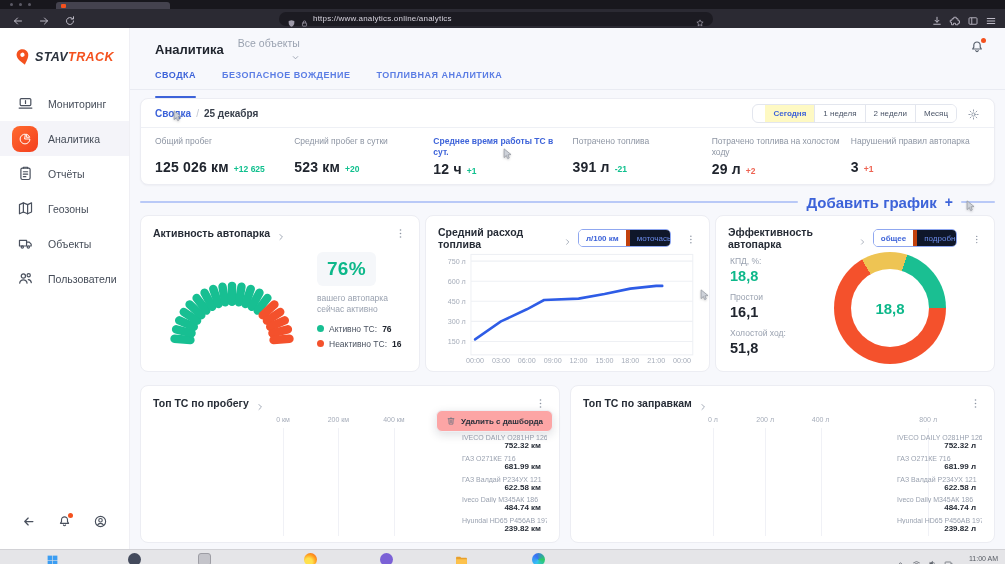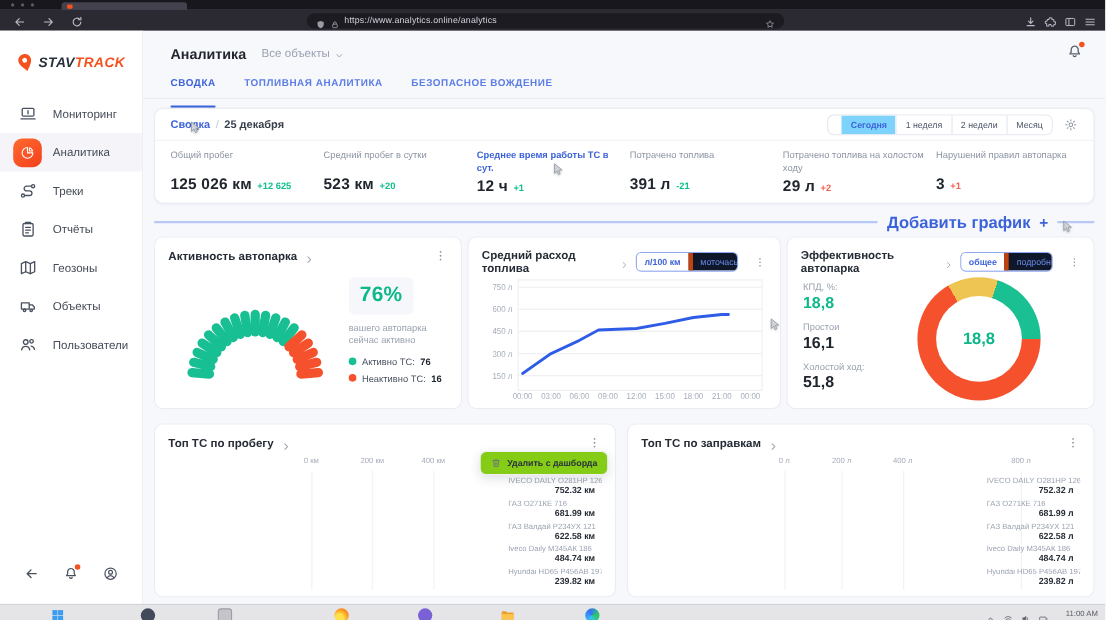--- a/index.html
+++ b/index.html
@@ -36,39 +36,39 @@
   .side-item.active .s-ico { background:linear-gradient(140deg,#ff6a2e,#f43f1e); border-radius:8px; color:#fff; }
   .side-item.active .s-ico svg { width:14px; height:14px; }
   .side-bottom { position:absolute; bottom:20px; left:0; width:100%; display:flex; justify-content:center; gap:21px; color:#4a515e; }
   .sb-ico { width:15px; height:15px; position:relative; }
   .sb-ico svg { width:100%; height:100%; }
   .reddot::after { content:""; position:absolute; right:-1px; top:-1px; width:5px; height:5px; border-radius:50%; background:#f4511e; }
 
   .main { position:absolute; left:130px; top:0; right:0; height:100%; }
   .main-header { position:absolute; top:8px; left:25px; right:10px; height:26px; display:flex; align-items:center; }
   .page-title { font-size:13px; font-weight:700; color:#1f242d; }
-  .scope { margin-left:14px; font-size:10.5px; color:#9aa2b0; display:flex; align-items:flex-end; gap:4px; cursor:pointer; }
+  .scope { margin-left:14px; font-size:10.5px; color:#9aa2b0; display:flex; align-items:flex-end; gap:4px; cursor:pointer;flex-direction:column; }
   .scope svg { width:9px; height:9px; }
   .app-bell { position:absolute; right:10px; top:3px; width:16px; height:16px; color:#5a626e; }
   .app-bell svg { width:100%; height:100%; }
 
   .tabs { position:absolute; top:42px; left:0; right:0; height:20px; padding-left:25px; display:flex; gap:26px; border-bottom:1px solid #e9ebf2; }
   .tab-item { font-size:9px; font-weight:700; letter-spacing:.5px; color:#5b7de4; position:relative; cursor:pointer; }
   .tab-item.active { color:#3d63d9; }
   .tab-item.active::after { content:""; position:absolute; left:0; right:0; bottom:-9px; height:2.5px; background:#3d63d9; border-radius:2px; }
 
   .summary-card { position:absolute; top:70px; left:10px; right:10px; height:87px; background:#fff; border:1px solid #ecedf3; border-radius:8px; box-shadow:0 1px 2px rgba(20,30,60,.04); }
   .summary-top { height:29px; display:flex; align-items:center; padding:0 14px; border-bottom:1px solid #eef0f5; }
   .crumb-link { color:#3d63d9; font-size:10px; font-weight:700; cursor:pointer; }
   .crumb-sep { color:#c3c8d2; margin:0 5px; font-size:10px; }
   .crumb-date { color:#39404c; font-size:10px; font-weight:600; }
   .ranges { margin-left:auto; display:flex; border:1px solid #e3e6ee; border-radius:6px; overflow:hidden; }
   .range-btn { font-size:8px; padding:4px 8px; color:#4b5568; background:#fff; border-left:1px solid #e3e6ee; cursor:pointer; white-space:nowrap; }
   .range-btn:first-child { border-left:none; }
-  .range-btn.active { background:#7dd3fc; color:#3d63d9; font-weight:700;margin-left:12px; }
+  .range-btn.active { background:#fef9c3; color:#3d63d9; font-weight:700;margin-left:12px; }
   .gear { width:13px; height:13px; color:#8d95a3; margin-left:10px; cursor:pointer; }
   .gear svg { width:100%; height:100%; }
   .stats { display:flex; padding:8px 14px 0; gap:10px; }
   .stat { flex:1; min-width:0; }
   .stat-label { font-size:8.5px; color:#8d95a3; line-height:1.3; min-height:20px; }
   .stat.link .stat-label { color:#3d63d9; font-weight:700; }
   .stat-value-row { margin-top:3px; display:flex; align-items:baseline; gap:5px; }
   .stat-value { font-size:14px; font-weight:700; color:#20252e; letter-spacing:.2px; white-space:nowrap; }
   .stat-delta { font-size:8.5px; font-weight:700; }
   .trend-good { color:#10c08e; } .trend-bad { color:#ee6352; }
@@ -124,21 +124,21 @@
   .axis-tick { position:absolute; top:0; transform:translateX(-50%); font-size:7px; color:#a6adba; white-space:nowrap; }
   .grid-layer { position:absolute; left:130px; right:0; top:12px; bottom:0; }
   .vline { position:absolute; top:0; bottom:0; width:1px; background:#f0f1f6; }
   .rows { position:absolute; left:0; right:0; top:18px; bottom:0; display:flex; flex-direction:column; justify-content:space-between; }
   .brow { display:flex; align-items:flex-end; height:19px;flex-direction:column; }
   .b-label { width:85px; font-size:7px; color:#9aa2b0; white-space:nowrap; overflow:hidden; }
   .b-value { width:45px; font-size:8px; font-weight:700; color:#262c36; text-align:right; padding-right:6px; white-space:nowrap; }
   .b-barcol { flex:1; position:relative; height:9.5px; }
   .b-bar { position:absolute; left:0; top:0; bottom:0; border-radius:5px; }
 
-  .dropdown { position:absolute; top:24px; right:6px; background:#84cc16; border:1px solid #eef0f4; border-radius:6px; box-shadow:0 3px 10px rgba(25,35,60,.14); display:flex; align-items:flex-end; gap:5px; padding:5px 9px; font-size:8px; font-weight:700; color:#2a313c; z-index:5; cursor:pointer; }
+  .dropdown { position:absolute; top:24px; right:6px; background:#fca5a5; border:1px solid #eef0f4; border-radius:6px; box-shadow:0 3px 10px rgba(25,35,60,.14); display:flex; align-items:flex-end; gap:5px; padding:5px 9px; font-size:8px; font-weight:700; color:#2a313c; z-index:5; cursor:pointer; }
   .dropdown .d-ico { width:10px; height:10px; color:#6a7280; }
   .dropdown .d-ico svg { width:100%; height:100%; }
 
   
   .taskbar { position:absolute; bottom:0; left:0; right:0; height:15px; background:#e5e5e8; border-top:1px solid #d2d2d6; overflow:hidden; }
   .tb-ico { position:absolute; top:3px; width:13px; height:13px; border-radius:3px; }
   .tb-ico svg { width:100%; height:100%; }
   .tb-circle { border-radius:50%; }
   .tray { position:absolute; right:52px; top:4px; display:flex; gap:7px; color:#5f646c; }
   .tray span { width:9px; height:9px; display:block; }
@@ -231,30 +231,20 @@
               <svg viewBox="0 0 24 24" fill="none" stroke="currentColor" stroke-width="1.7" stroke-linecap="round" stroke-linejoin="round">
                 <path d="M12 3.6a8.4 8.4 0 1 0 8.4 8.4H12z"></path>
                 <path d="M15 3.9a8.4 8.4 0 0 1 5.1 5.1H15z"></path>
               </svg>
             </span>
             <span class="side-label">Аналитика</span>
           </div>
           <div class="side-item">
             <span class="s-ico">
               <svg viewBox="0 0 24 24" fill="none" stroke="currentColor" stroke-width="1.7" stroke-linecap="round" stroke-linejoin="round">
-                <circle cx="5.5" cy="18" r="2"></circle>
-                <circle cx="18.5" cy="6" r="2"></circle>
-                <path d="M7.5 18H14a3 3 0 0 0 0-6h-4a3 3 0 0 1 0-6h6.5"></path>
-              </svg>
-            </span>
-            <span class="side-label">Треки</span>
-          </div>
-          <div class="side-item">
-            <span class="s-ico">
-              <svg viewBox="0 0 24 24" fill="none" stroke="currentColor" stroke-width="1.7" stroke-linecap="round" stroke-linejoin="round">
                 <rect x="5.5" y="4.5" width="13" height="16" rx="2"></rect>
                 <path d="M9 4.5V3.2h6v1.3"></path>
                 <path d="M9 9.5h6M9 13h6M9 16.5h3.5"></path>
               </svg>
             </span>
             <span class="side-label">Отчёты</span>
           </div>
           <div class="side-item">
             <span class="s-ico">
               <svg viewBox="0 0 24 24" fill="none" stroke="currentColor" stroke-width="1.7" stroke-linecap="round" stroke-linejoin="round">
@@ -313,22 +303,22 @@
             </svg>
         </span>
         <span class="app-bell reddot"><svg viewBox="0 0 24 24" fill="none" stroke="currentColor" stroke-width="1.8" stroke-linecap="round" stroke-linejoin="round">
               <path d="M12 4.5a4.8 4.8 0 0 0-4.8 4.8v2.9L5.5 15h13l-1.7-2.8V9.3A4.8 4.8 0 0 0 12 4.5z"></path>
               <path d="M10.2 17.5a1.9 1.9 0 0 0 3.6 0"></path>
             </svg></span>
       </div>
 
       <div class="tabs" id="tabs">
           <span class="tab-item active">СВОДКА</span>
+          <span class="tab-item">БЕЗОПАСНОЕ ВОЖДЕНИЕ</span>
           <span class="tab-item">ТОПЛИВНАЯ АНАЛИТИКА</span>
-          <span class="tab-item">БЕЗОПАСНОЕ ВОЖДЕНИЕ</span>
         </div>
 
       <div class="summary-card">
         <div class="summary-top">
           <span class="crumb-link">Сводка</span>
           <span class="crumb-sep">/</span>
           <span class="crumb-date">25 декабря</span>
           <div class="ranges" id="ranges">
               <span class="range-btn active">Сегодня</span>
               <span class="range-btn">1 неделя</span>

